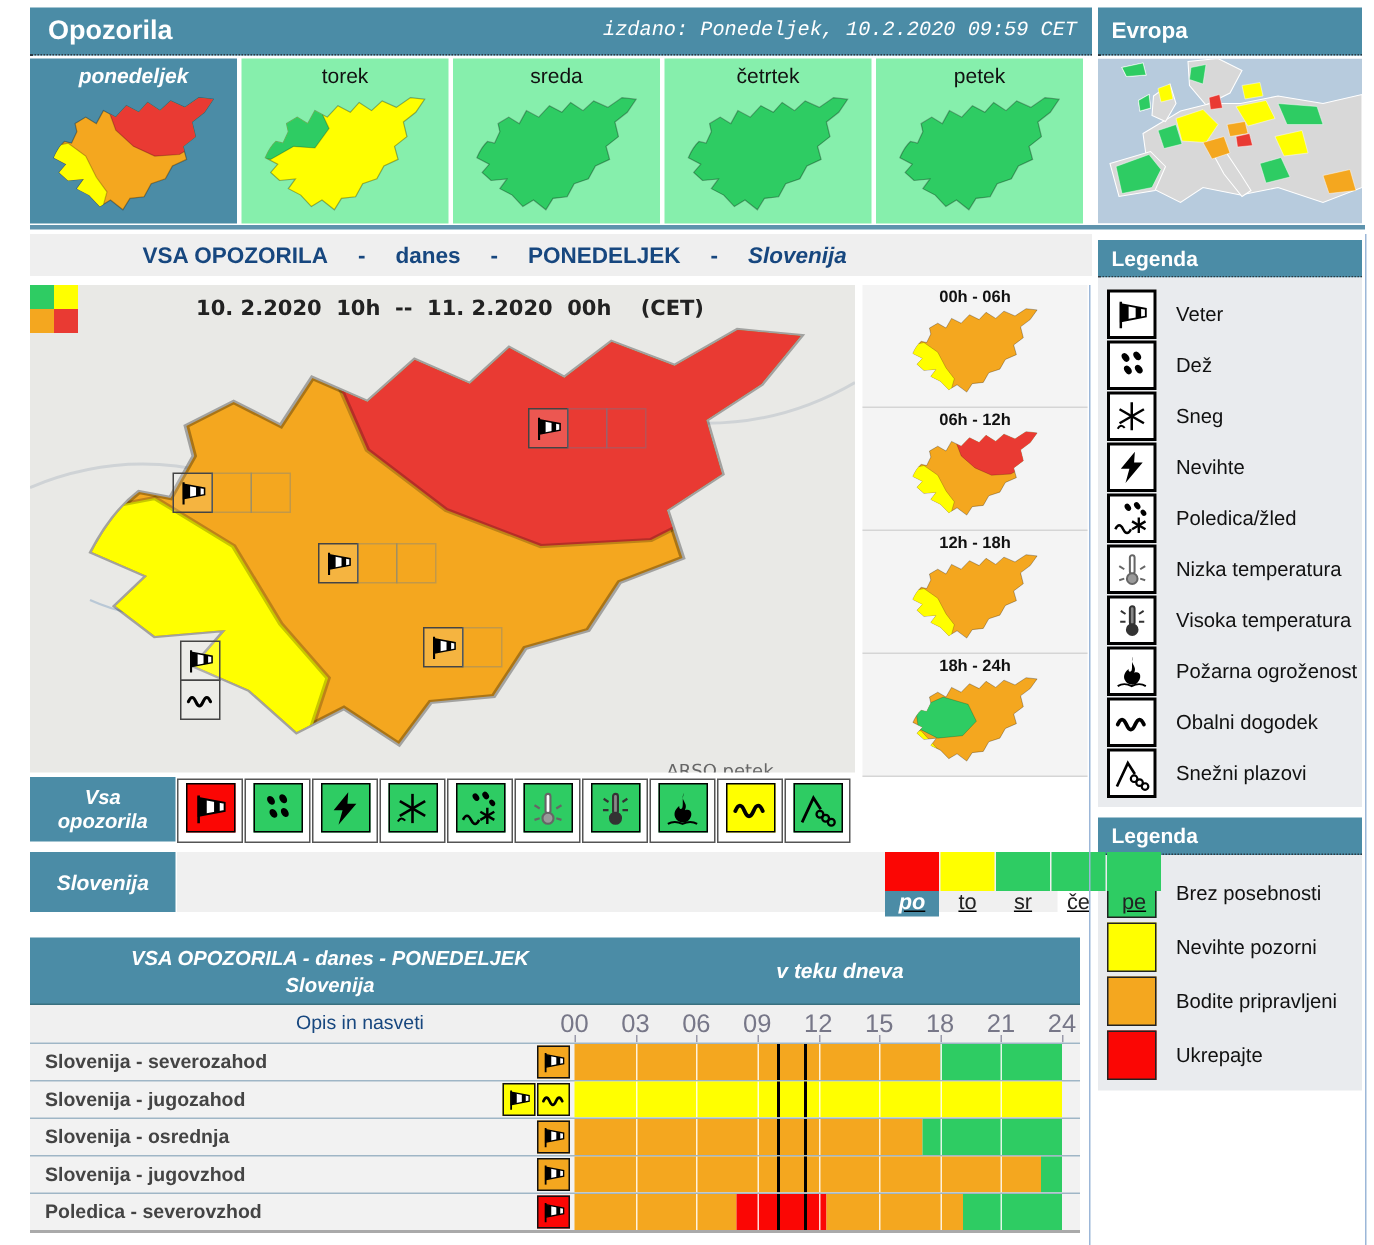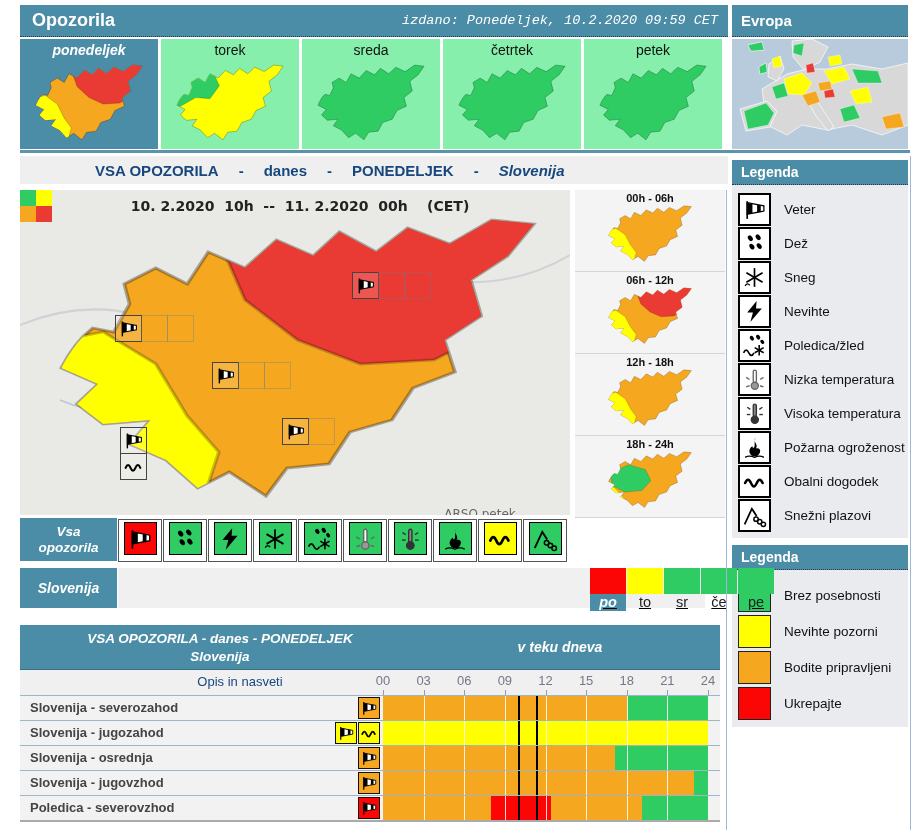--- a/index.html
+++ b/index.html
@@ -69,21 +69,21 @@
   .day-lbl.sel{background:#4b8ca6;color:#fff;font-weight:bold;font-style:italic;}
   
   #wtable{left:20px;top:625px;width:700px;border-bottom:2px solid #aaa;}
   #wt-hdr{position:relative;height:44px;background:#4b8ca6;color:#fff;font-style:italic;font-weight:bold;border-bottom:1px solid #39707f;}
   #wt-hdr .l1{position:absolute;left:40px;top:6px;width:320px;text-align:center;font-size:13.5px;}
   #wt-hdr .l2{position:absolute;left:40px;top:24px;width:320px;text-align:center;font-size:13.5px;}
   #wt-hdr .r1{position:absolute;left:430px;top:14px;width:220px;text-align:center;font-size:14px;}
   #wt-sub{position:relative;height:25px;background:#f0f0f0;}
   #wt-sub .oin{position:absolute;left:120px;top:4px;width:200px;text-align:center;color:#17477f;font-size:13px;}
   #hour-labels{position:absolute;left:363px;top:0;width:325px;height:25px;}
-  .hlabel{position:absolute;top:3px;transform:translateX(-50%);font-size:13px;color:#778;}
+  .hlabel{position:absolute;top:3px;transform:translateX(-50%);font-size:17px;color:#778;}
   .htick{position:absolute;top:20px;width:1px;height:5px;background:#99a;}
   .trow{position:relative;height:24px;border-top:1px solid #9fb6c6;background:#f2f2f2;}
   .tname{position:absolute;left:10px;top:4px;font-size:13px;font-weight:bold;color:#444;cursor:pointer;}
   .ticons{position:absolute;left:306px;top:1px;width:54px;display:flex;justify-content:flex-end;gap:1px;}
   .wbox{width:20px;height:20px;border:1px solid #111;display:flex;align-items:center;justify-content:center;}
   .wbox svg{width:18px;height:18px;}
   .tbar{position:absolute;left:363px;top:0;width:325px;height:100%;}
   .seg{position:absolute;top:0;height:100%;}
   .bgrid{position:absolute;top:0;width:1px;height:100%;background:rgba(255,255,255,.85);}
   .mark{position:absolute;top:0;width:2px;height:100%;background:#000;}

